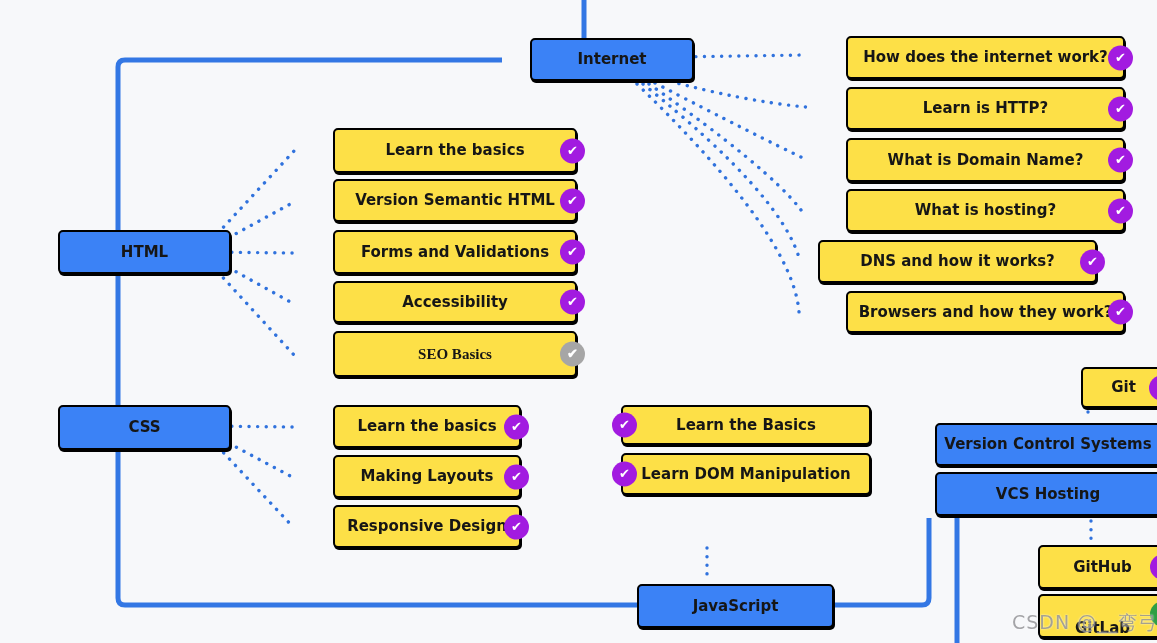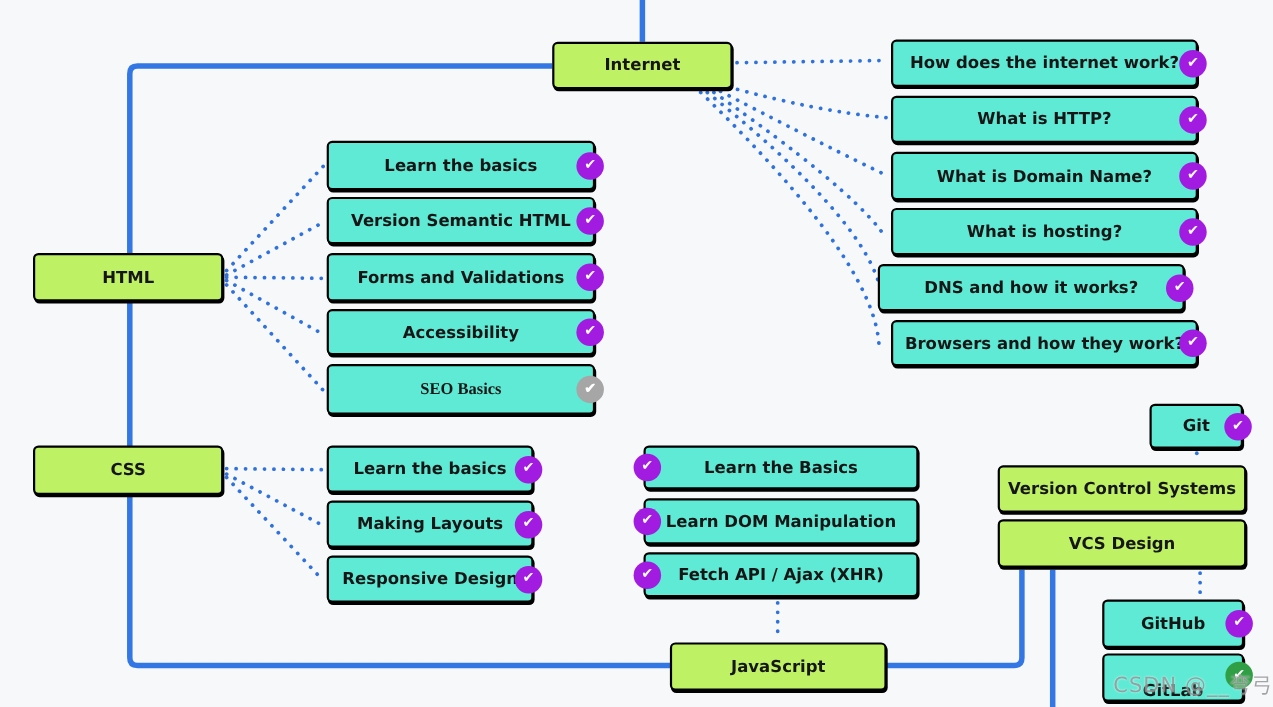--- a/index.html
+++ b/index.html
@@ -12,22 +12,22 @@
   svg.wires{position:absolute;left:0;top:0;z-index:1;}
   .node{
     position:absolute;z-index:2;
     display:flex;align-items:center;justify-content:center;
     border:2px solid #000;border-radius:5px;
     box-shadow:1px 2px 0 #000;
     font-size:15px;font-weight:600;color:#161616;
     text-align:center;line-height:1.1;
     cursor:pointer;box-sizing:border-box;
   }
-  .yellow{background:#bef264;}
-  .tan{background:#5eead4;}
+  .yellow{background:#3b82f6;margin-left:28px;}
+  .tan{background:#fde047;margin-left:36px;}
   .check{
     position:absolute;width:25px;height:25px;border-radius:50%;
     top:50%;transform:translateY(-50%);
     display:flex;align-items:center;justify-content:center;
     color:#fff;font-size:13px;font-weight:700;z-index:3;
   }
   .check::after{content:"✔";}
   .check.right{right:-10px;}
   .check.left{left:-11px;}
   .check[data-check="purple"]{background:#a21be0;}
@@ -77,32 +77,32 @@
 
   <div class="node yellow" style="left:502px;top:38px;width:164px;height:43px;">
     <span>Internet</span>
   </div>
 
   <div class="node tan" style="left:810px;top:36px;width:279px;height:43px;">
     <span>How does the internet work?</span>
     <span class="check right" data-check="purple"></span>
   </div>
   <div class="node tan" style="left:810px;top:87px;width:279px;height:43px;">
-    <span>What is HTTP?</span>
+    <span>Learn is HTTP?</span>
     <span class="check right" data-check="purple"></span>
   </div>
   <div class="node tan" style="left:810px;top:138px;width:279px;height:44px;">
     <span>What is Domain Name?</span>
     <span class="check right" data-check="purple"></span>
   </div>
   <div class="node tan" style="left:810px;top:189px;width:279px;height:43px;">
     <span>What is hosting?</span>
     <span class="check right" data-check="purple"></span>
   </div>
-  <div class="node tan" style="left:798px;top:240px;width:279px;height:43px;">
+  <div class="node tan" style="left:782px;top:240px;width:279px;height:43px;">
     <span>DNS and how it works?</span>
     <span class="check right" data-check="purple"></span>
   </div>
   <div class="node tan" style="left:810px;top:291px;width:279px;height:42px;">
     <span>Browsers and how they work?</span>
     <span class="check right" data-check="purple"></span>
   </div>
 
   <div class="node yellow" style="left:30px;top:230px;width:173px;height:44px;">
     <span>HTML</span>
@@ -147,38 +147,34 @@
   </div>
 
   <div class="node tan" style="left:585px;top:405px;width:250px;height:40px;">
     <span>Learn the Basics</span>
     <span class="check left" data-check="purple"></span>
   </div>
   <div class="node tan" style="left:585px;top:453px;width:250px;height:42px;">
     <span>Learn DOM Manipulation</span>
     <span class="check left" data-check="purple"></span>
   </div>
-  <div class="node tan" style="left:585px;top:502px;width:250px;height:41px;">
-    <span>Fetch API / Ajax (XHR)</span>
-    <span class="check left" data-check="purple"></span>
-  </div>
 
   <div class="node yellow" style="left:609px;top:584px;width:197px;height:44px;">
     <span>JavaScript</span>
   </div>
 
   <div class="node tan" style="left:1045px;top:367px;width:85px;height:41px;">
     <span>Git</span>
     <span class="check right" data-check="purple"></span>
   </div>
   <div class="node yellow" style="left:907px;top:423px;width:226px;height:43px;">
     <span>Version Control Systems</span>
   </div>
   <div class="node yellow" style="left:907px;top:472px;width:226px;height:44px;">
-    <span>VCS Design</span>
+    <span>VCS Hosting</span>
   </div>
   <div class="node tan" style="left:1002px;top:545px;width:129px;height:44px;">
     <span>GitHub</span>
     <span class="check right" data-check="purple"></span>
   </div>
   <div class="node tan" style="left:1002px;top:594px;width:129px;height:44px;align-items:flex-end;">
     <span>GitLab</span>
     <span class="check right" style="top:46%;" data-check="green"></span>
   </div>
 

